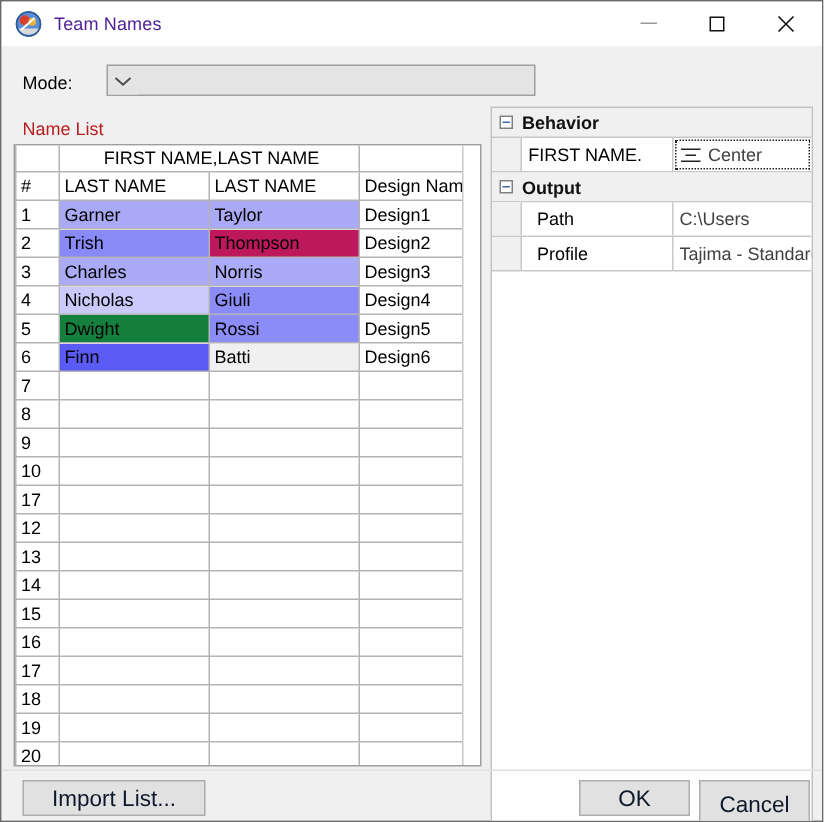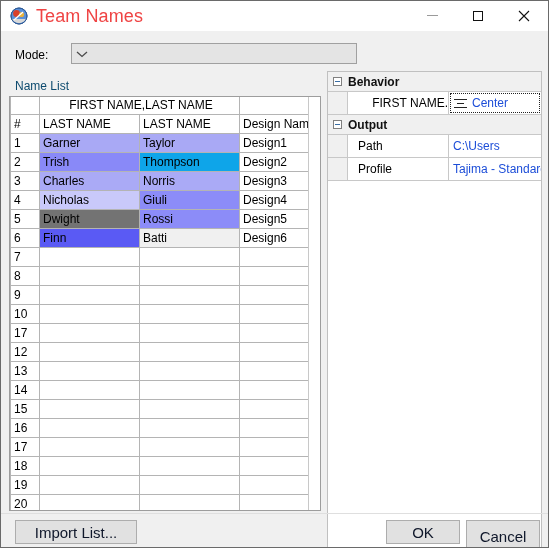--- a/index.html
+++ b/index.html
@@ -24,21 +24,21 @@
     width: 547px; height: 30px;
     background: #ffffff;
     display: flex; align-items: center;
   }
   #app-icon {
     width: 18px; height: 18px;
     margin-left: 9px; margin-right: 8px;
     position: relative; flex: 0 0 auto;
   }
   #title-text {
-    font-size: 18px; color: #ef4444;
+    font-size: 12px; color: #4c1d95;
     letter-spacing: .1px;
     white-space: nowrap;
   }
   .wbtn {
     position: absolute; top: 0;
     width: 46px; height: 29px;
     display: flex; align-items: center; justify-content: center;
   }
   #btn-min { right: 93px; }
   #btn-max { right: 47px; }
@@ -81,21 +81,21 @@
     flex: 0 0 auto;
     width: 20px;
     display: flex; align-items: center; justify-content: center;
     background: #e4e4e4;
   }
   #mode-arrow svg { display: block; }
 
   
   #namelist-label {
     position: absolute; left: 14px; top: 78px;
-    font-size: 12px; color: #0c4a6e;
+    font-size: 12px; color: #b91c1c;
   }
 
   
   #grid-panel {
     position: absolute; left: 8px; top: 95px;
     width: 312px; height: 415px;
     box-sizing: border-box;
     border: 1px solid #9d9d9d;
     background: #ffffff;
     overflow: hidden;
@@ -181,26 +181,26 @@
   }
   .prop-name {
     width: 101px; flex: 0 0 auto;
     display: flex; align-items: center;
     padding-left: 10px;
     box-sizing: border-box;
     font-size: 12px; color: #000;
     border-right: 1px solid #c8c8c8;
     white-space: nowrap; overflow: hidden;
   }
-  .prop-name.right { justify-content: flex-end; padding-right: 0; padding-left: 2px; }
+  .prop-name.right { justify-content: flex-end; padding-right: 20px; padding-left: 2px; }
   .prop-value {
     flex: 1 1 auto;
     display: flex; align-items: center;
     padding-left: 4px;
-    font-size: 12px; color: #1d4ed8;
+    font-size: 12px; color: #404040;
     white-space: nowrap; overflow: hidden;
   }
   .prop-value.focused {
     margin: 1px;
     border: 1px dotted #222;
     padding-left: 3px;
   }
   .align-icon {
     width: 13px; height: 11px;
     flex: 0 0 auto;
@@ -292,38 +292,38 @@
           </tr>
           <tr>
             <td class="c-num">1</td>
             <td class="c-fn" style="background: rgb(169, 169, 245);">Garner</td>
             <td class="c-ln" style="background: rgb(169, 169, 245);">Taylor</td>
             <td class="c-dn">Design1</td>
           </tr>
           <tr>
             <td class="c-num">2</td>
             <td class="c-fn" style="background: rgb(137, 137, 248);">Trish</td>
-            <td class="c-ln" style="background: #0ea5e9; margin-left: 20px;">Thompson</td>
+            <td class="c-ln" style="background: #be185d; margin-left: 20px;">Thompson</td>
             <td class="c-dn">Design2</td>
           </tr>
           <tr>
             <td class="c-num">3</td>
             <td class="c-fn" style="background: rgb(170, 170, 246);">Charles</td>
             <td class="c-ln" style="background: rgb(170, 170, 246);">Norris</td>
             <td class="c-dn">Design3</td>
           </tr>
           <tr>
             <td class="c-num">4</td>
             <td class="c-fn" style="background: rgb(201, 201, 250);">Nicholas</td>
             <td class="c-ln" style="background: rgb(140, 140, 248);">Giuli</td>
             <td class="c-dn">Design4</td>
           </tr>
           <tr>
             <td class="c-num">5</td>
-            <td class="c-fn" style="background: #737373;">Dwight</td>
+            <td class="c-fn" style="background: #15803d;">Dwight</td>
             <td class="c-ln" style="background: rgb(140, 140, 248);">Rossi</td>
             <td class="c-dn">Design5</td>
           </tr>
           <tr>
             <td class="c-num">6</td>
             <td class="c-fn" style="background: rgb(90, 90, 244);">Finn</td>
             <td class="c-ln" style="background: rgb(240, 240, 240);">Batti</td>
             <td class="c-dn">Design6</td>
           </tr>
           <tr>

